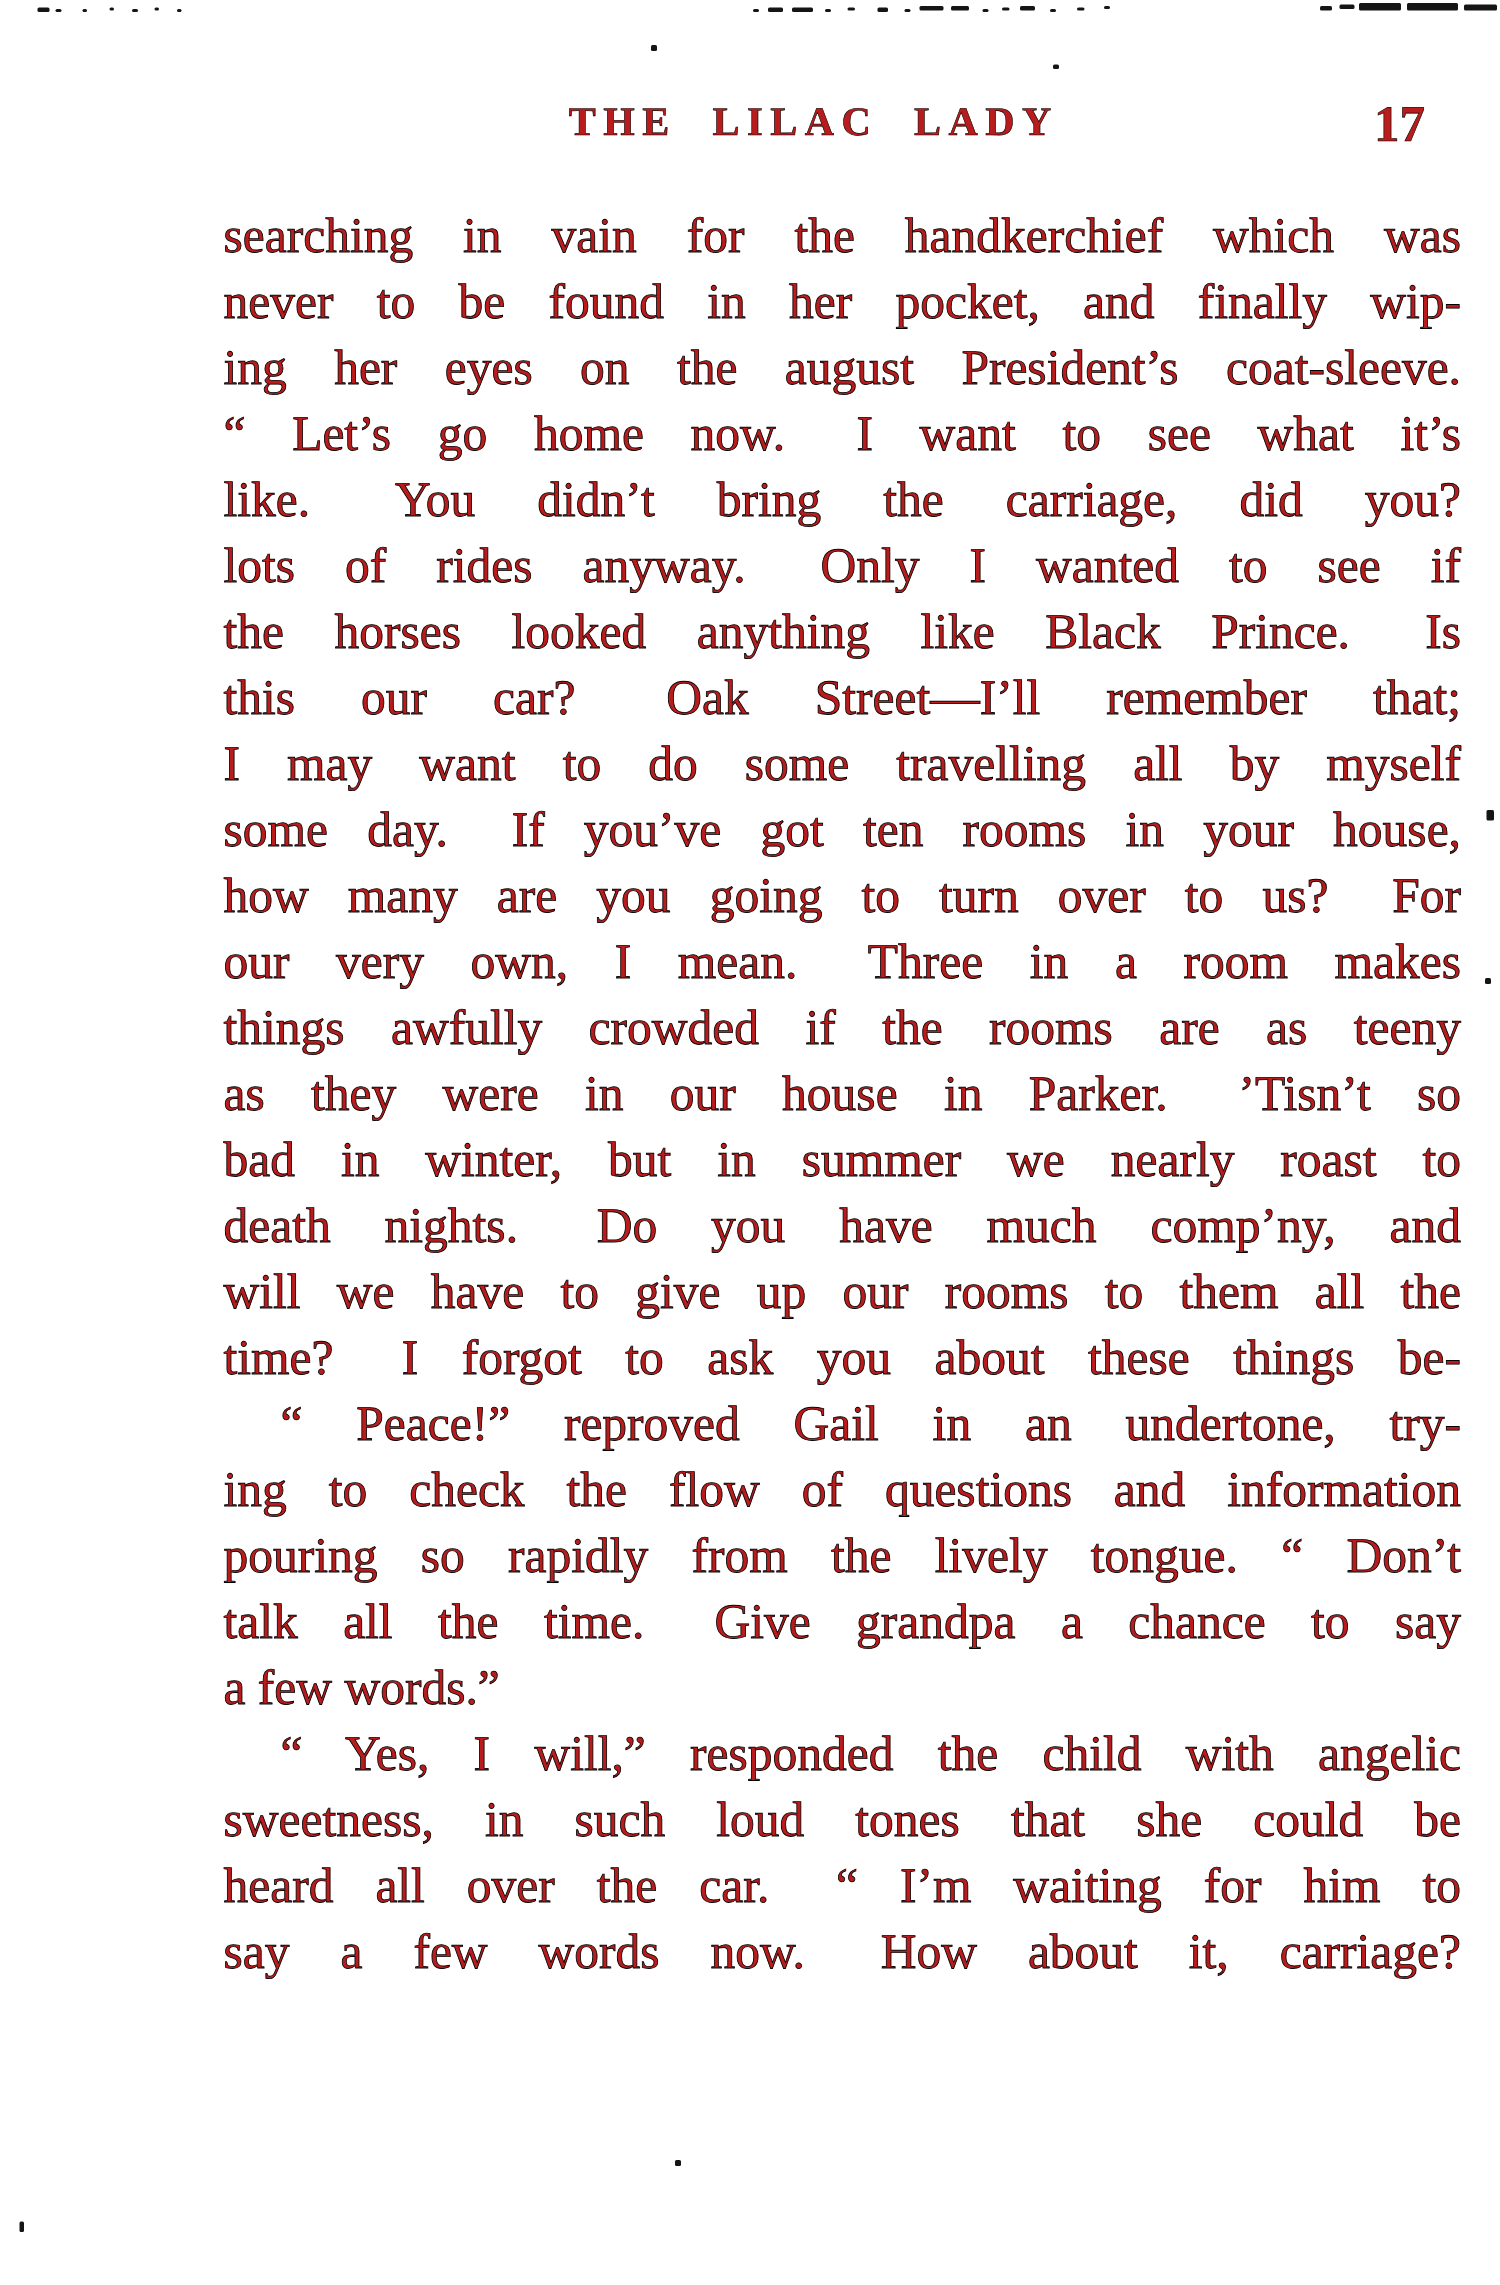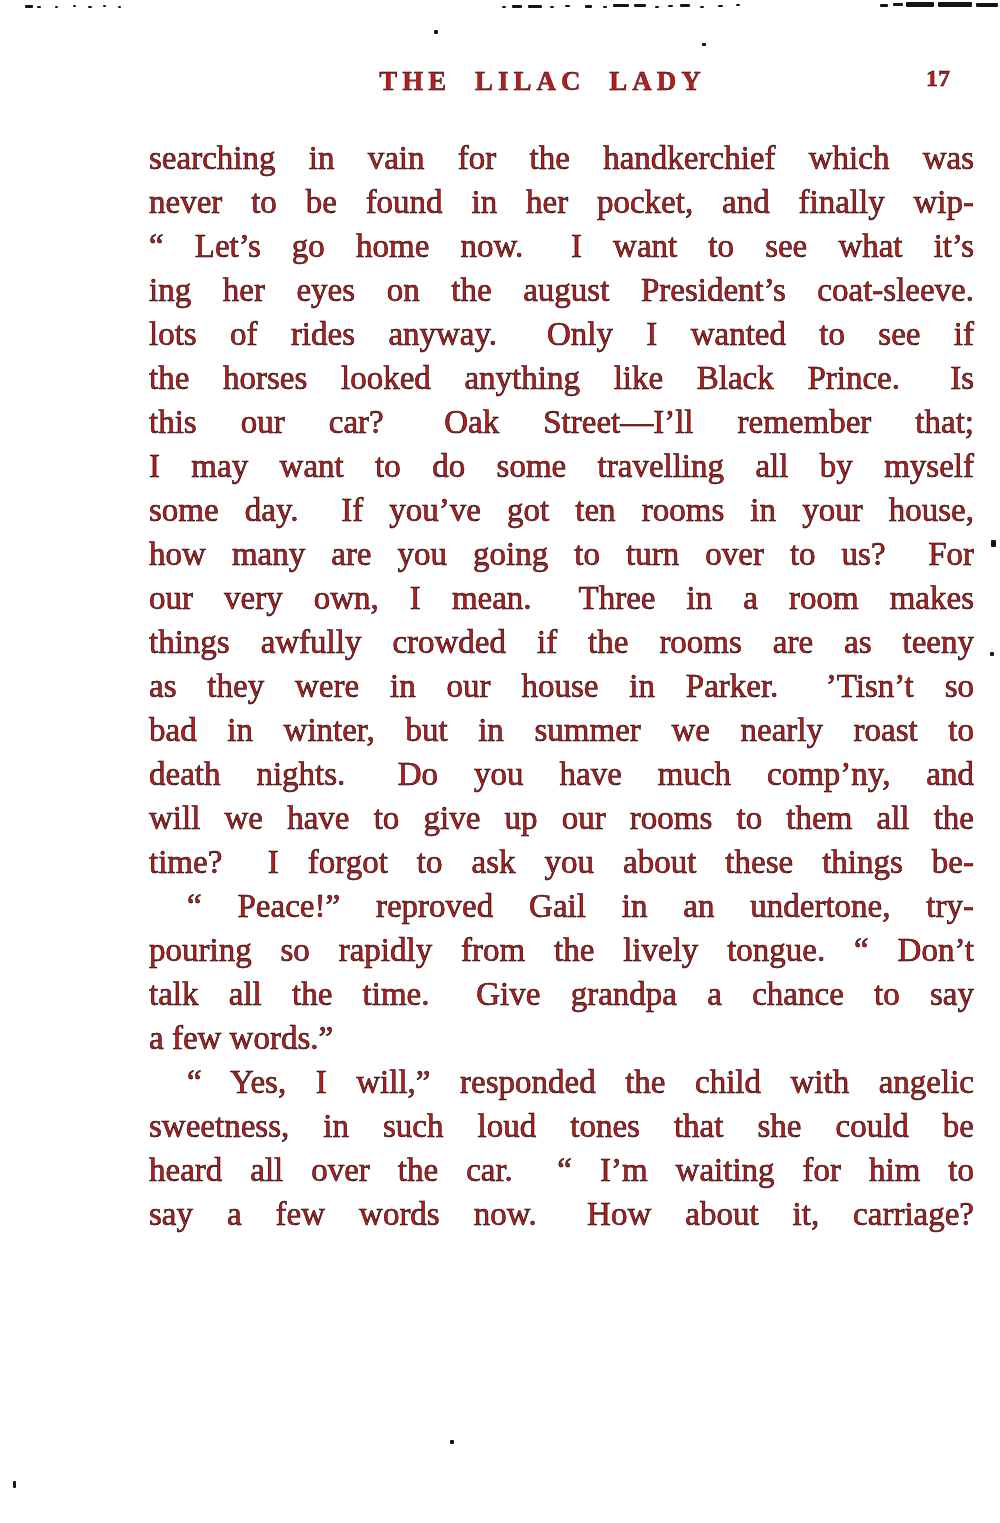--- a/index.html
+++ b/index.html
@@ -23,21 +23,21 @@
     letter-spacing: 5px;
     word-spacing: 12px;
     -webkit-text-stroke: 0.4px #000;
   }
   .page-number {
     position: absolute;
     top: 65px;
     left: 855px;
     width: 95px;
     text-align: right;
-    font-size: 24px;
+    font-size: 34px;
     font-weight: bold;
     -webkit-text-stroke: 0.4px #000;
   }
   .text-block {
     position: absolute;
     left: 130px;
     top: 136px;
     width: 825px;
     font-size: 33px;
     margin-left: 19px;
@@ -63,36 +63,38 @@
 <div class="page">
 
   <div class="header-title">THE LILAC LADY</div>
 
   <div class="page-number">17</div>
 
   <div class="text-block">
 
   <div class="line">searching in vain for the handkerchief which was</div>
       <div class="line">never to be found in her pocket, and finally wip-</div>
+      <div class="line">ing her eyes on the august President’s coat-sleeve.</div>
       <div class="line">“ Let’s go home now.  I want to see what it’s</div>
-      <div class="line">ing her eyes on the august President’s coat-sleeve.</div>
+      <div class="line">like.  You didn’t bring the carriage, did you?</div>
       <div class="line">lots of rides anyway.  Only I wanted to see if</div>
       <div class="line">the horses looked anything like Black Prince.  Is</div>
       <div class="line">this our car?  Oak Street—I’ll remember that;</div>
       <div class="line">I may want to do some travelling all by myself</div>
       <div class="line">some day.  If you’ve got ten rooms in your house,</div>
       <div class="line">how many are you going to turn over to us?  For</div>
       <div class="line">our very own, I mean.  Three in a room makes</div>
       <div class="line">things awfully crowded if the rooms are as teeny</div>
       <div class="line">as they were in our house in Parker.  ’Tisn’t so</div>
       <div class="line">bad in winter, but in summer we nearly roast to</div>
       <div class="line">death nights.  Do you have much comp’ny, and</div>
       <div class="line">will we have to give up our rooms to them all the</div>
       <div class="line">time?  I forgot to ask you about these things be-</div>
       <div class="line indent">“ Peace!” reproved Gail in an undertone, try-</div>
+      <div class="line">ing to check the flow of questions and information</div>
       <div class="line">pouring so rapidly from the lively tongue. “ Don’t</div>
       <div class="line">talk all the time.  Give grandpa a chance to say</div>
       <div class="line para-end">a few words.”</div>
       <div class="line indent">“ Yes, I will,” responded the child with angelic</div>
       <div class="line">sweetness, in such loud tones that she could be</div>
       <div class="line">heard all over the car.  “ I’m waiting for him to</div>
       <div class="line">say a few words now.  How about it, carriage?</div>
     </div>
 
   <div>

